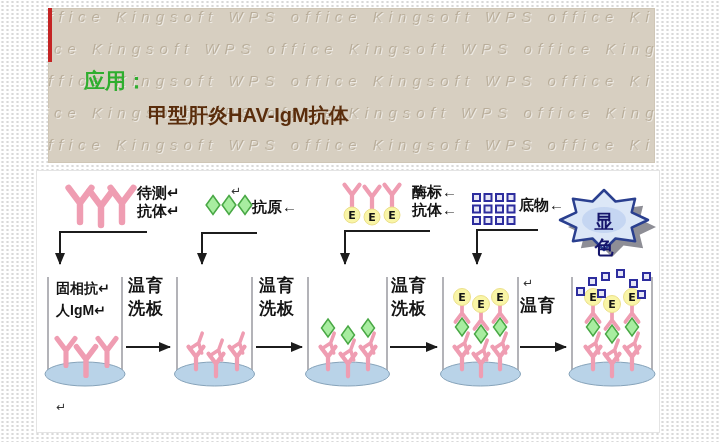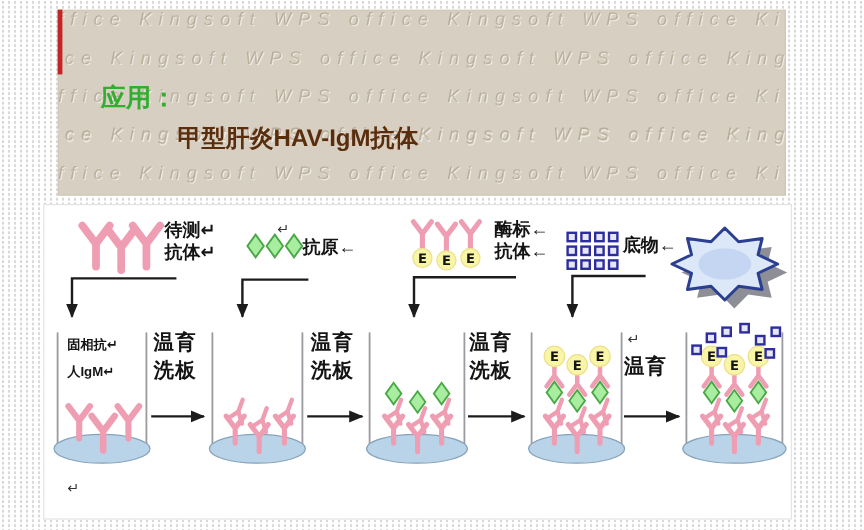--- a/index.html
+++ b/index.html
@@ -29,21 +29,21 @@
   .app-line.l1{left:148px;top:69px;}
   .app-line.l2{left:148px;top:102px;}
   .app-line.l3{left:148px;top:134px;}
   
   .panel{position:absolute;left:36px;top:170px;width:622px;height:261px;background:#ffffff;border:1px solid #e4e4e4;}
   .dsvg{position:absolute;left:0;top:0;width:720px;height:442px;}
   
   .lbl{position:absolute;font-weight:bold;color:#141414;white-space:nowrap;font-size:15px;line-height:18px;}
   .lbl.small{font-size:12px;font-weight:normal;color:#333;}
   .lbl.step{font-size:17px;letter-spacing:1px;}
-  .lbl.wellname{font-size:11px;line-height:16px;}
+  .lbl.wellname{font-size:14px;line-height:16px;}
   .burst-label{
     position:absolute;left:585px;top:209px;width:40px;text-align:center;
     font-size:19px;font-weight:bold;color:#15156b;letter-spacing:2px;
   }
   
   .ab{stroke:#ef9db2;stroke-width:3.4;fill:none;stroke-linecap:round;stroke-linejoin:round;}
   .ag{fill:#a8eda0;stroke:#49a845;stroke-width:1.5;}
   .wline{stroke:#9a9aa0;stroke-width:1.5;}
   .wliq{fill:#b9d3e8;stroke:#86a3ba;stroke-width:1;}
   .sq{fill:#e6e6f7;stroke:#2d2d9e;stroke-width:2;}
@@ -225,20 +225,21 @@
   <div class="lbl" style="left:137px;top:202px;">抗体↵</div>
 
   <div class="lbl small" style="left:231px;top:182px;">↵</div>
   <div class="lbl" style="left:252px;top:198px;">抗原←</div>
 
   <div class="lbl" style="left:412px;top:183px;">酶标←</div>
   <div class="lbl" style="left:412px;top:201px;">抗体←</div>
 
   <div class="lbl" style="left:519px;top:196px;">底物←</div>
 
+  <div class="burst-label">显色</div>
 
   <div class="lbl wellname" style="left:56px;top:280px;">固相抗↵</div>
   <div class="lbl wellname" style="left:56px;top:302px;">人IgM↵</div>
 
   <div class="lbl step" style="left:128px;top:277px;">温育</div>
   <div class="lbl step" style="left:128px;top:300px;">洗板</div>
 
   <div class="lbl step" style="left:259px;top:277px;">温育</div>
   <div class="lbl step" style="left:259px;top:300px;">洗板</div>
 

